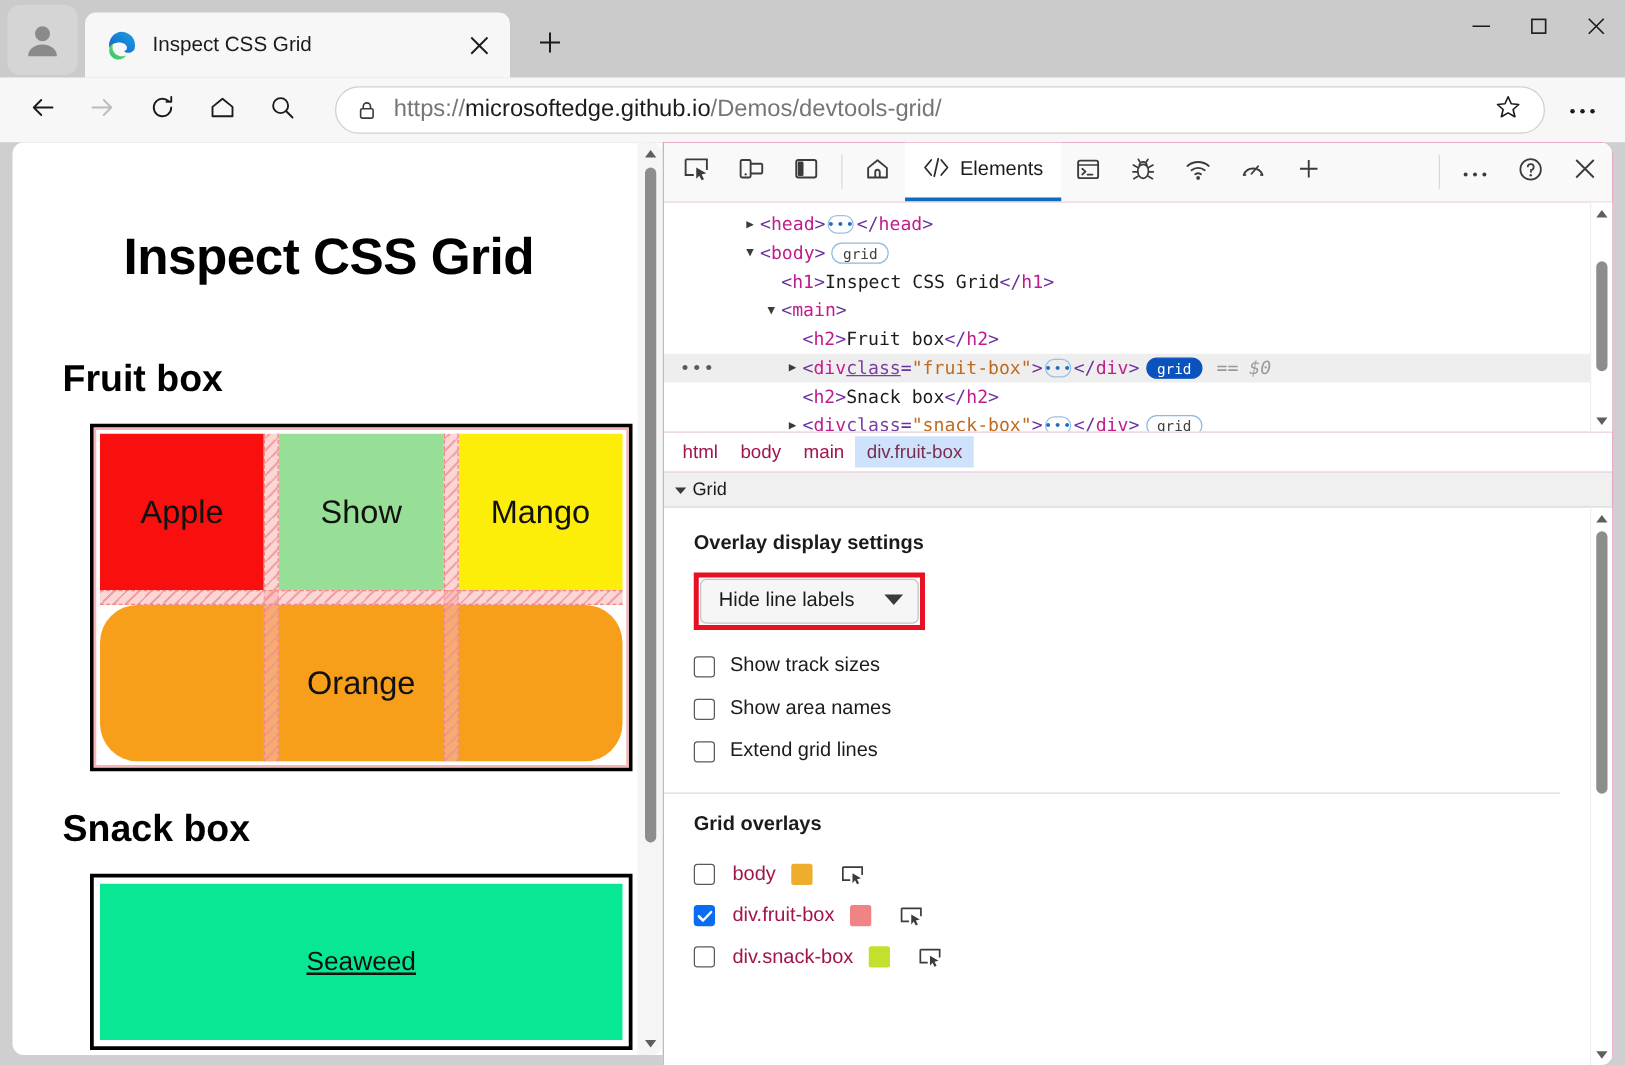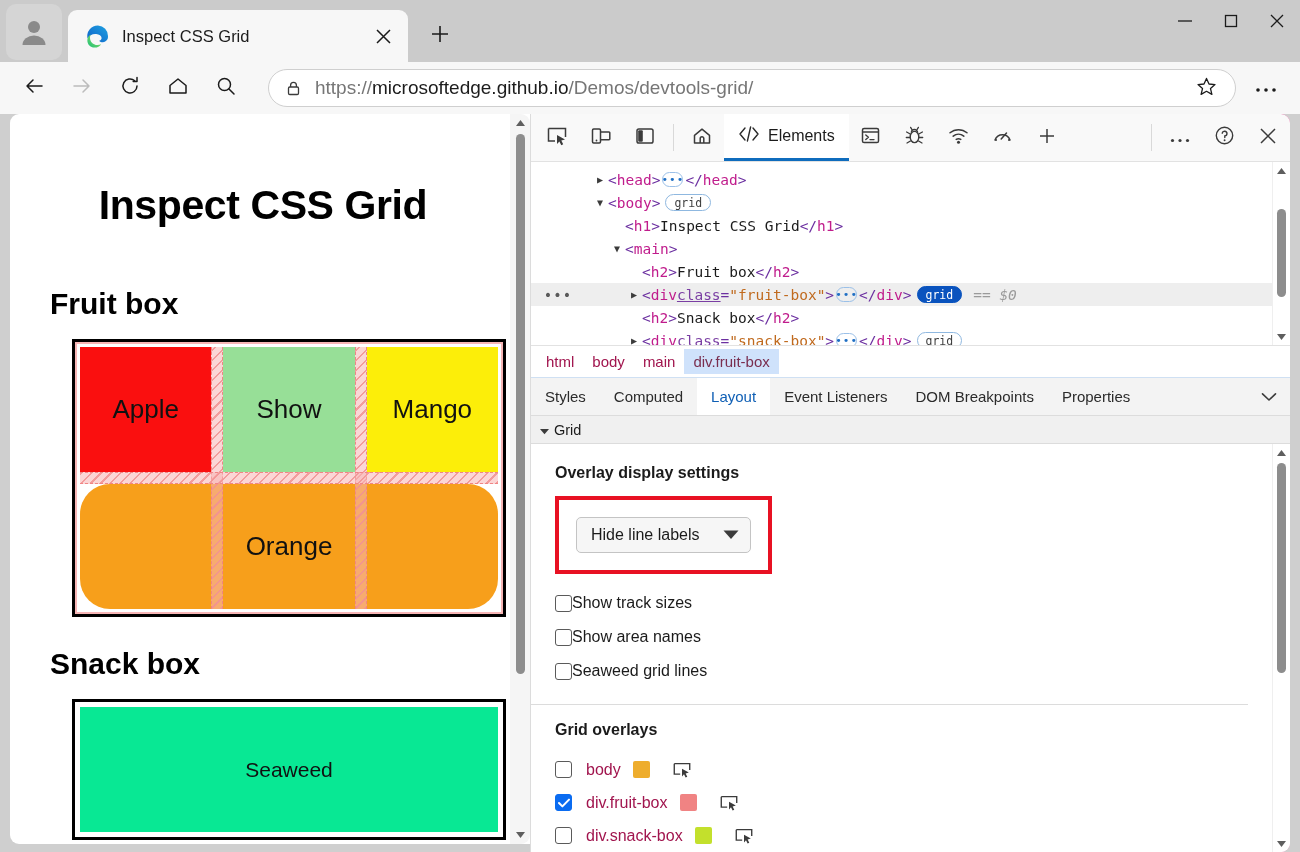--- a/index.html
+++ b/index.html
@@ -174,21 +174,21 @@
   #gap-col-2 { left: calc((100% - 24px)/3*2 + 12px); }
   #gap-row-1 { top: 125px; }
   .grid-outline {
     position: absolute; left: -5px; top: -5px; right: -5px; bottom: -5px;
     border: 2px solid #f7b6b6; pointer-events: none;
   }
 
   #snack-box { position: relative; }
   #cell-seaweed { background: #08e894; height: 125px;
     display:flex; align-items:center; justify-content:center;
-    font-size: 21px; color:#111; }
+    font-size: 21px; color:#111;text-decoration:underline; }
 
   
   #page-scrollbar {
     position: absolute; left: 510px; top: 0;
     width: 20px; height: 730px;
     background: #f5f5f5;
     border-radius: 0 9px 9px 0;
     display: flex; flex-direction: column; align-items: center;
   }
   #page-scrollbar .sb-arrow { height: 18px; display:flex;
@@ -326,36 +326,36 @@
     background: #ffffff;
   }
   #layout-inner { flex: 1; padding: 20px 0 0 24px; }
   .section-title {
     font-size: 16px; font-weight: bold; color: #1b1b1b;
     margin-bottom: 14px;
   }
   #dropdown-highlight {
     display: inline-block;
     border: 4px solid #e81123;
-    padding: 17px;
+    padding: 1px;
     margin-bottom: 12px;
   }
   #line-labels-select {
     width: 175px; height: 36px;
     background: #f6f6f6;
     border: 1px solid #c4c4c4;
     border-radius: 5px;
     display: flex; align-items: center;
     padding: 0 10px 0 14px;
     font-size: 16px; color: #1b1b1b;
   }
   #line-labels-select .caret { margin-left: auto; }
 
   .checkrow {
-    display: flex; align-items: center; gap: 0;
+    display: flex; align-items: center; gap: 12px;
     height: 34px;
     font-size: 16px; color: #1b1b1b;
   }
   .cbox {
     width: 17px; height: 17px; flex: none;
     border: 1.5px solid #5a5a5a; border-radius: 3px;
     background: #ffffff;
     display: flex; align-items: center; justify-content: center;
   }
   .cbox.checked { background: #0a6cf1; border-color: #0a6cf1; }
@@ -822,35 +822,20 @@
         </div>
       </div>
 
       <div id="breadcrumb">
           <span class="crumb">html</span>
           <span class="crumb">body</span>
           <span class="crumb">main</span>
           <span class="crumb active">div.fruit-box</span>
         </div>
 
-      <div id="panel-tabs">
-        <div class="ptab">Styles</div>
-          <div class="ptab">Computed</div>
-          <div class="ptab active">Layout</div>
-          <div class="ptab">Event Listeners</div>
-          <div class="ptab">DOM Breakpoints</div>
-          <div class="ptab">Properties</div>
-          <div id="panel-tabs-more">
-          <span>
-            <svg width="16" height="10" viewBox="0 0 16 10">
-              <path d="M1.5 1.8 L8 8 L14.5 1.8" fill="none" stroke="#3b3b3b" stroke-width="1.6" stroke-linecap="round" stroke-linejoin="round"></path>
-            </svg>
-          </span>
-        </div>
-      </div>
 
       <div id="grid-section-header">
         <span>
           <svg width="11" height="8" viewBox="0 0 11 8">
               <path d="M1 2 H10 L5.5 7.2 Z" fill="#3b3b3b"></path>
             </svg>
         </span>
         <span>Grid</span>
       </div>
 
@@ -874,21 +859,21 @@
               <div class="checkrow">
                 <span class="cbox"></span>
                 <span>Show track sizes</span>
               </div>
               <div class="checkrow">
                 <span class="cbox"></span>
                 <span>Show area names</span>
               </div>
               <div class="checkrow">
                 <span class="cbox"></span>
-                <span>Seaweed grid lines</span>
+                <span>Extend grid lines</span>
               </div>
             </div>
 
           <div id="overlays-divider"></div>
 
           <div id="grid-overlays-section">
             <div class="section-title">Grid overlays</div>
             <div id="overlays-list">
                 <div class="overlay-row">
                   <span class="cbox"></span>

